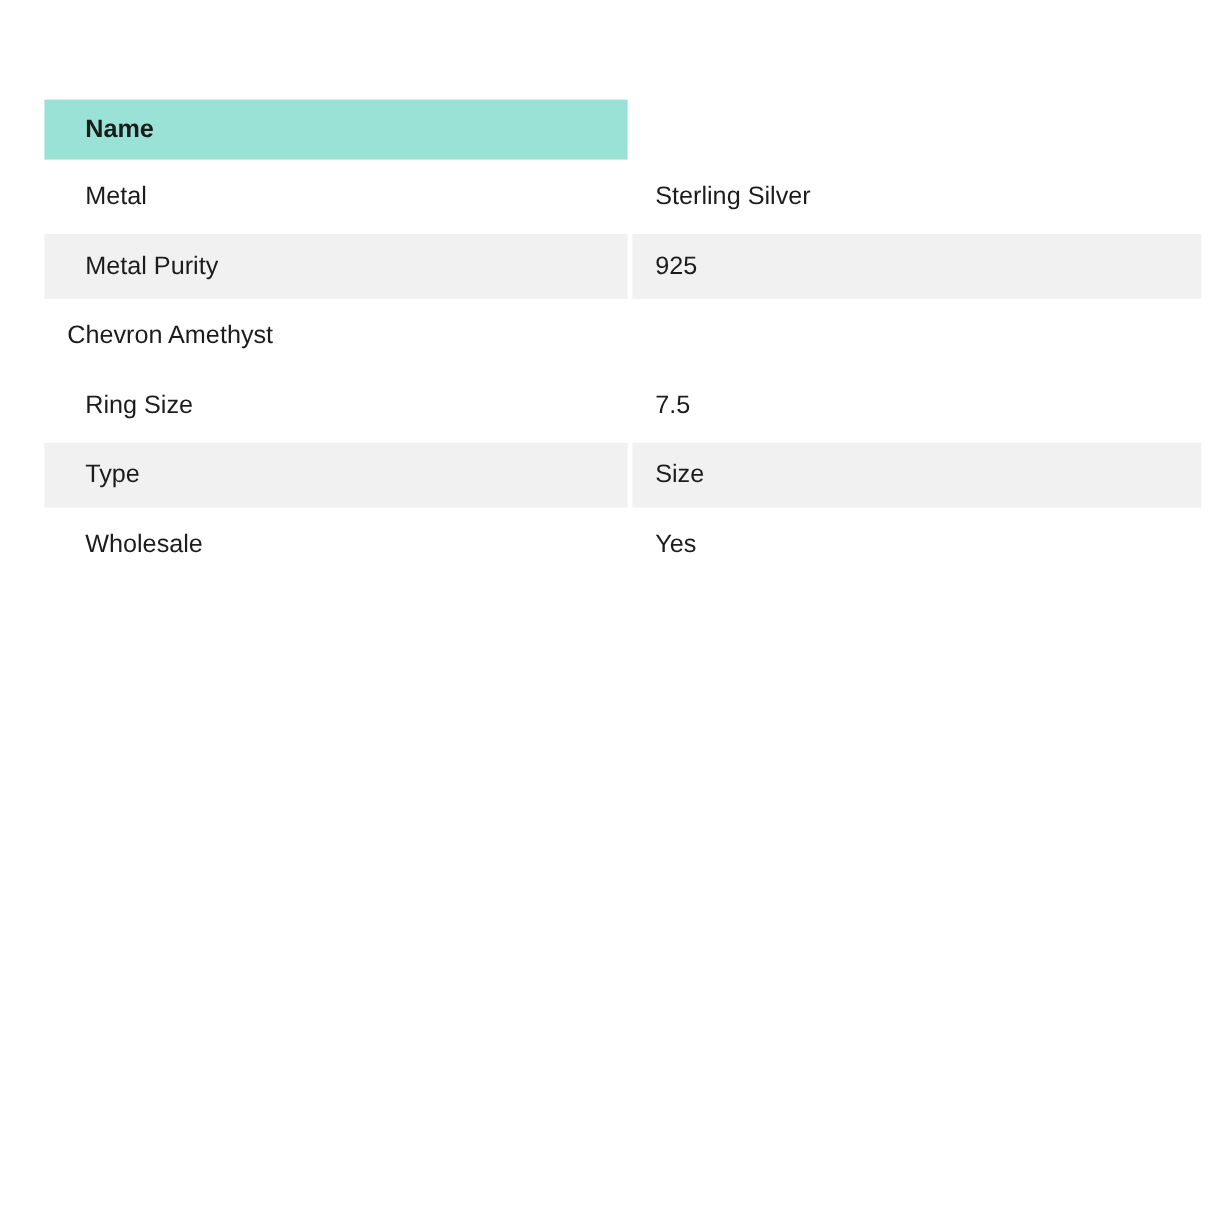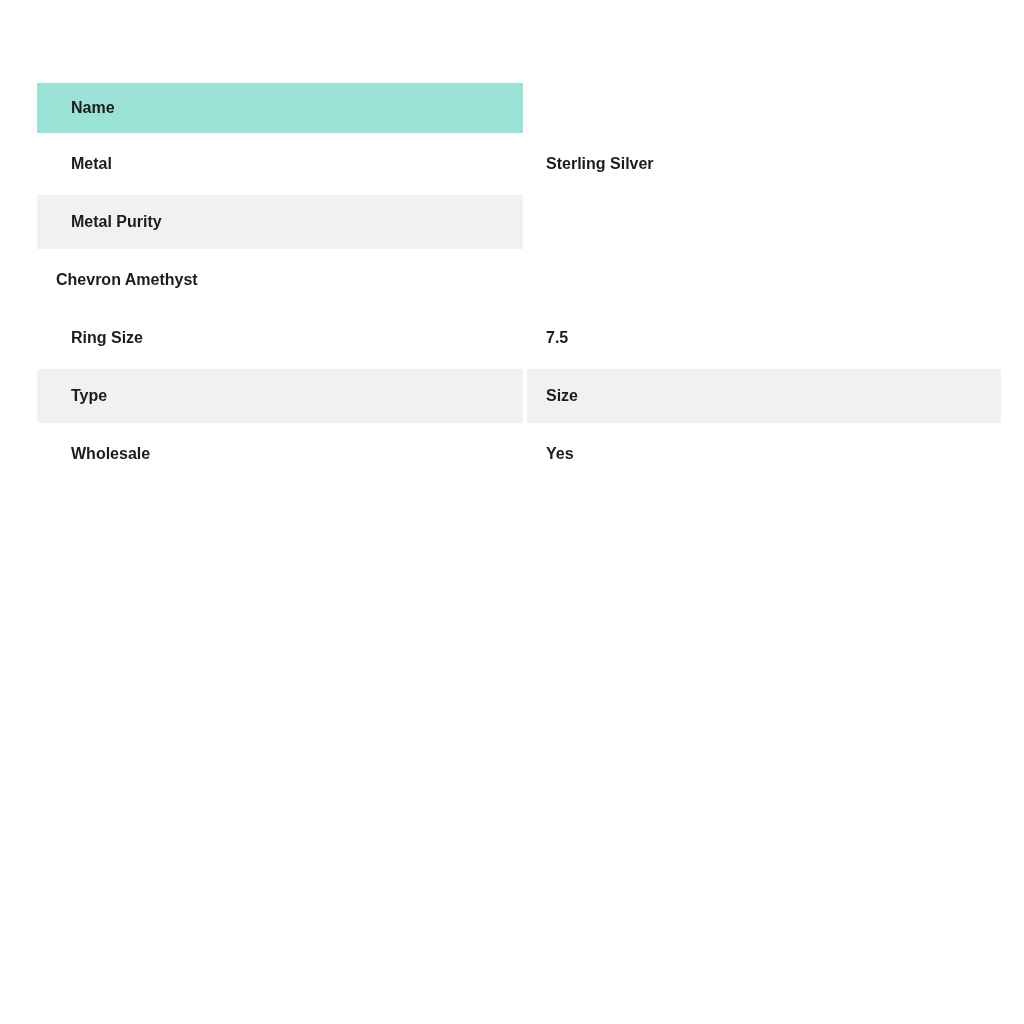--- a/index.html
+++ b/index.html
@@ -24,36 +24,36 @@
     width: 964px;
   }
   .t-row {
     display: flex;
     gap: 4px;            
     margin-bottom: 4px;  
   }
   .cell {
     display: flex;
     align-items: center;
-    font-size: 16px;
+    font-size: 21px;
     color: var(--text);
     overflow: hidden;
     white-space: nowrap;
   }
   .c1 { width: 486px; padding-left: 34px; }
   .c2 { flex: 1; padding-left: 19px; }
   .t-row.header .cell {
     background: var(--header-bg);
     height: 50px;
     font-weight: 600;
   }
   .t-row.data .cell {
     background: var(--row-bg);
     height: 54px;
-    font-weight: 700;
+    font-weight: 400;
   }
   .t-row.data.alt .cell {
     background: var(--row-alt-bg);
     text-align: right;
   }
 </style>
 </head>
 <body>
 
 <div class="table-wrap">
@@ -61,20 +61,21 @@
     <div class="cell c1">Name</div>
   </div>
   <div id="rows-container">
   <div class="t-row data">
     <div class="cell c1">Metal</div>
     <div class="cell c2">Sterling Silver</div>
   </div>
 
   <div class="t-row data alt">
     <div class="cell c1">Metal Purity</div>
+    <div class="cell c2">925</div>
   </div>
 
   <div class="t-row data">
     <div class="cell c2">Chevron Amethyst</div>
   </div>
 
 
   <div class="t-row data">
     <div class="cell c1">Ring Size</div>
     <div class="cell c2">7.5</div>

